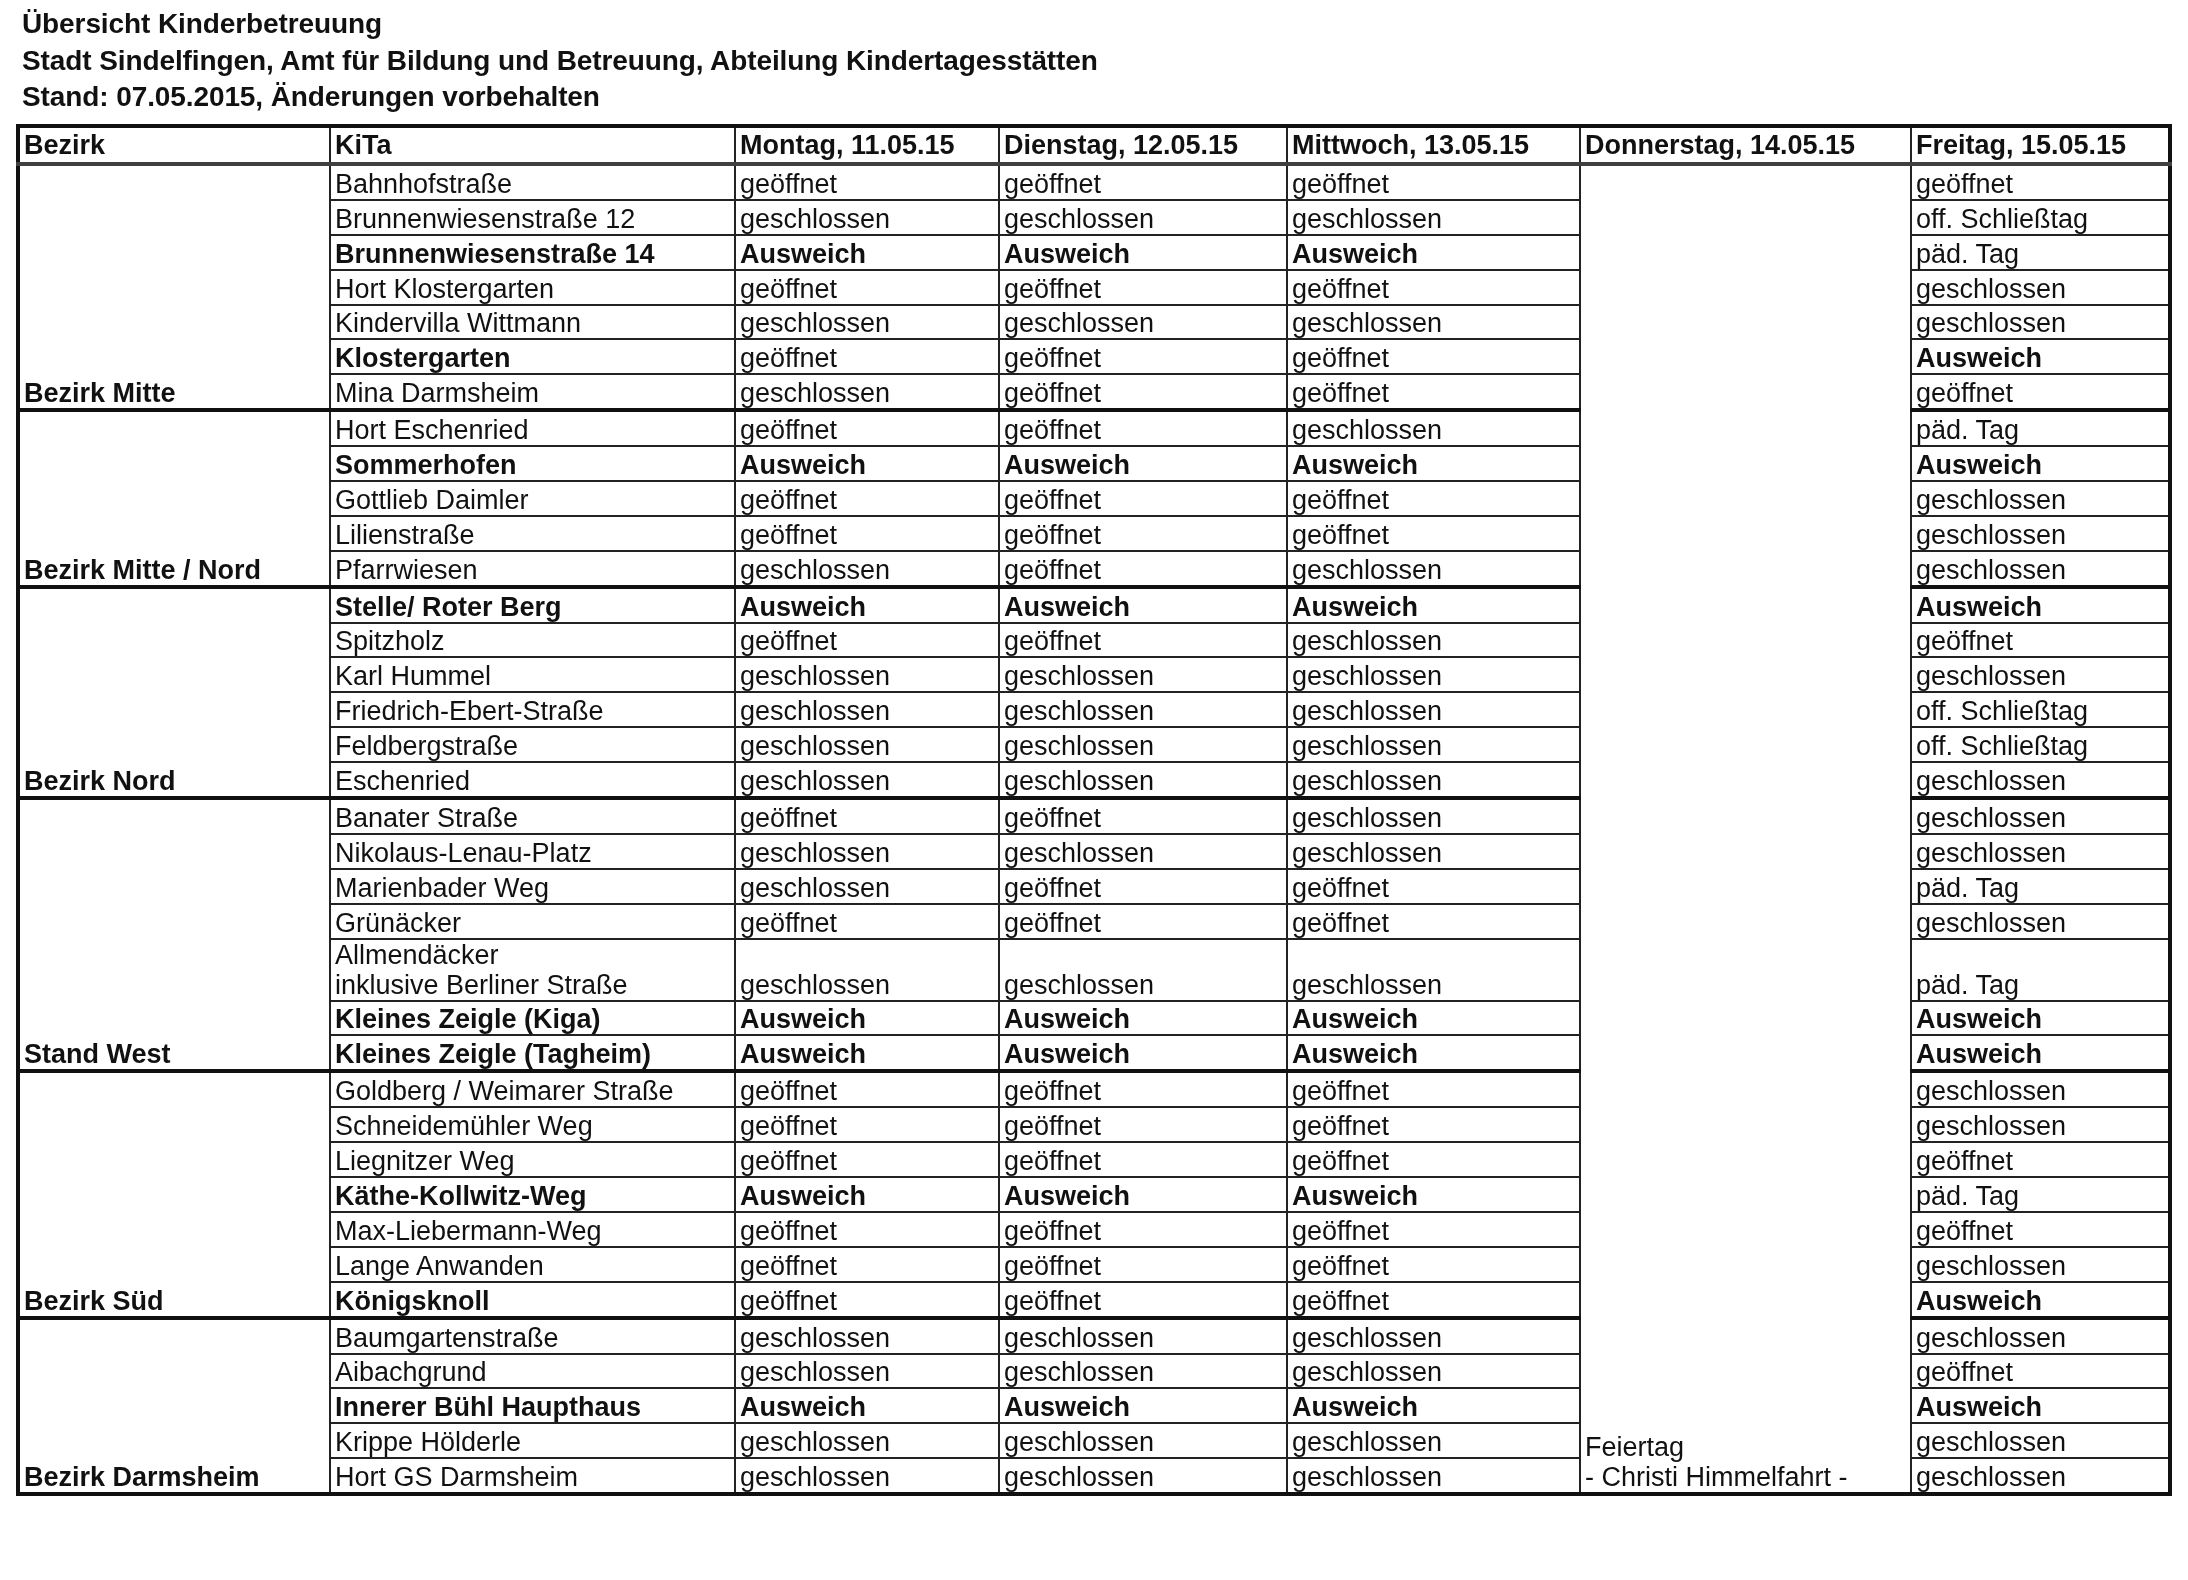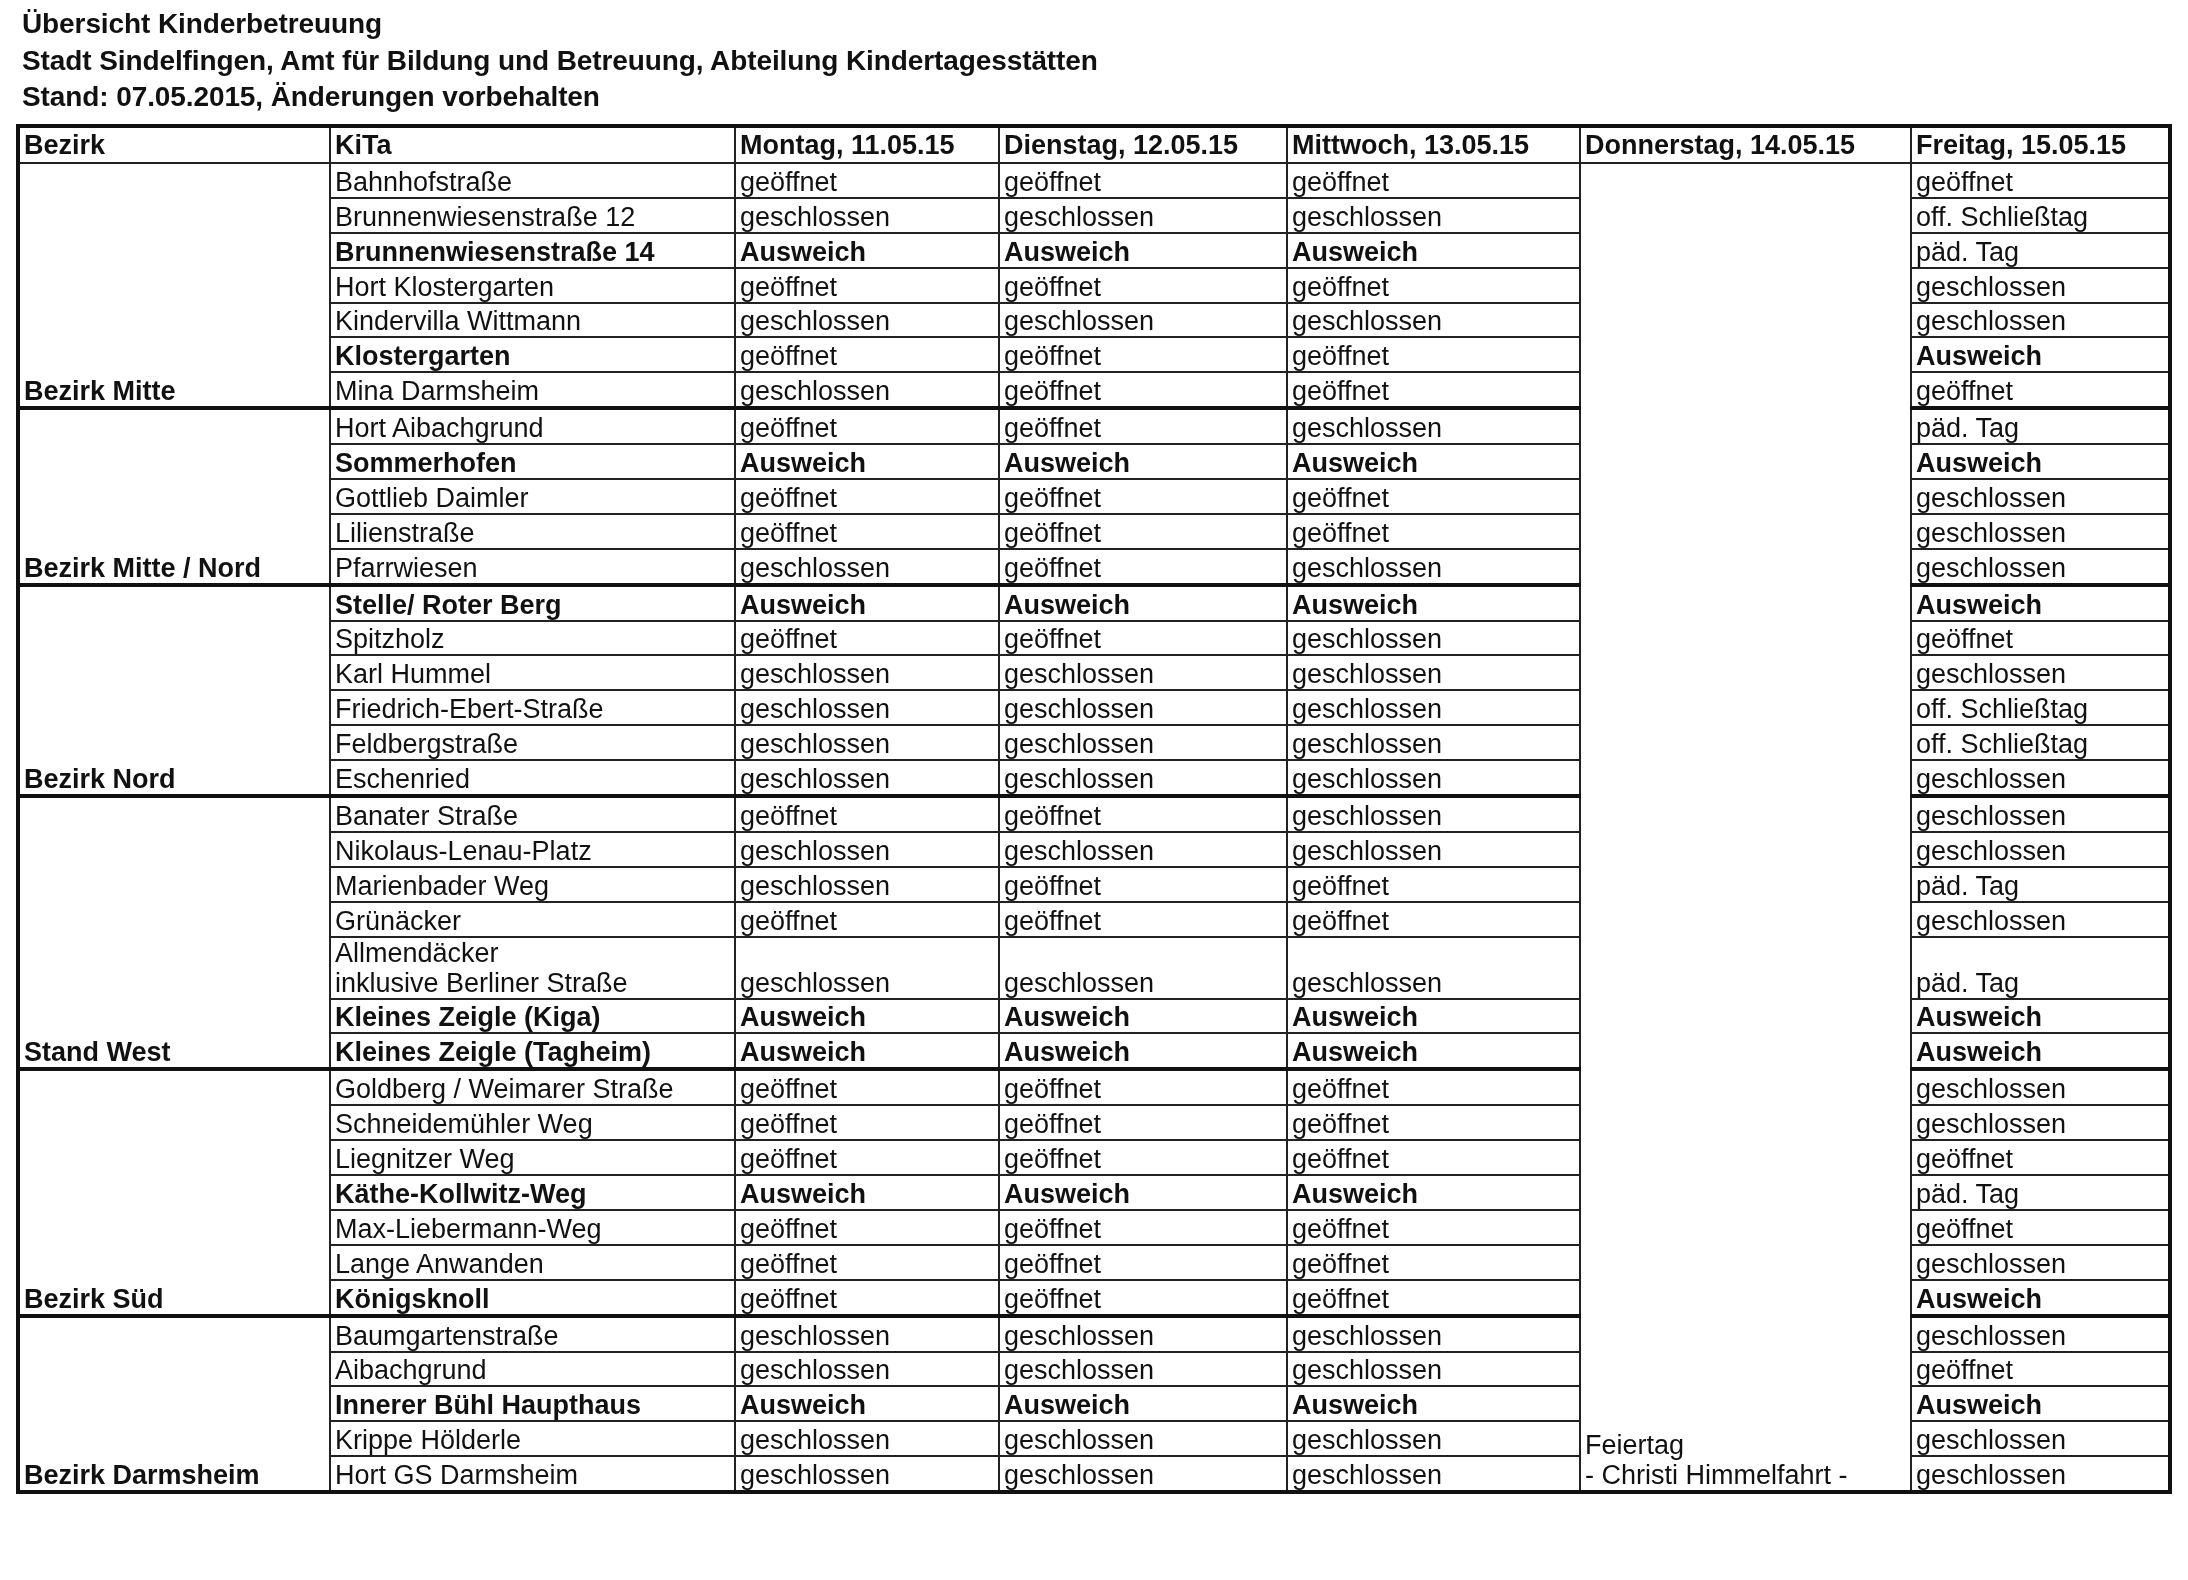--- a/index.html
+++ b/index.html
@@ -5,21 +5,21 @@
   html, body { margin: 0; padding: 0; background: #ffffff; }
   body { width: 2188px; height: 1580px; position: relative; overflow: hidden;
          font-family: "Liberation Sans", sans-serif; color: #111; }
   .heading { position: absolute; left: 22px; top: 6px; }
   .heading div { font-weight: bold; font-size: 28px; line-height: 36.5px; white-space: nowrap; letter-spacing: -0.1px; }
   table.schedule { position: absolute; left: 16px; top: 124px; width: 2152px;
          border-collapse: collapse; table-layout: fixed; border: 4px solid #111; }
   table.schedule th, table.schedule td {
          border: 2px solid #222; padding: 0 4px; height: 32.9px; font-size: 27px;
          line-height: 30px; text-align: left; vertical-align: bottom; white-space: nowrap; overflow: hidden; }
-  table.schedule th { font-weight: bold; height: 34px; border-bottom: 1px solid #404040; vertical-align: middle; }
+  table.schedule th { font-weight: bold; height: 34px; border-bottom: 4px solid #404040; vertical-align: middle; }
   td.bezirk { font-weight: bold; vertical-align: middle; border-right: 3px solid #111; margin-left: 48px; }
   td.holiday { text-align: center; vertical-align: middle; border-left: 3px solid #111; border-right: 3px solid #111; line-height: 36px; }
   td.b { font-weight: bold; }
   tr.group-start td { border-top: 4px solid #111; }
   td.tall { height: 69.8px; white-space: normal; line-height: 36px; }
   .col-bezirk { width: 312px; }
   .col-kita { width: 405px; }
   .col-mo { width: 264px; }
   .col-di { width: 288px; }
   .col-mi { width: 293px; }
@@ -106,21 +106,21 @@
       </tr>
       <tr>
         <td>Mina Darmsheim</td>
         <td>geschlossen</td>
         <td>geöffnet</td>
         <td>geöffnet</td>
         <td>geöffnet</td>
       </tr>
       <tr class="group-start">
         <td class="bezirk" rowspan="5">Bezirk Mitte / Nord</td>
-        <td>Hort Aibachgrund</td>
+        <td>Hort Eschenried</td>
         <td>geöffnet</td>
         <td>geöffnet</td>
         <td>geschlossen</td>
         <td>päd. Tag</td>
       </tr>
       <tr>
         <td class="b">Sommerhofen</td>
         <td class="b">Ausweich</td>
         <td class="b">Ausweich</td>
         <td class="b">Ausweich</td>

